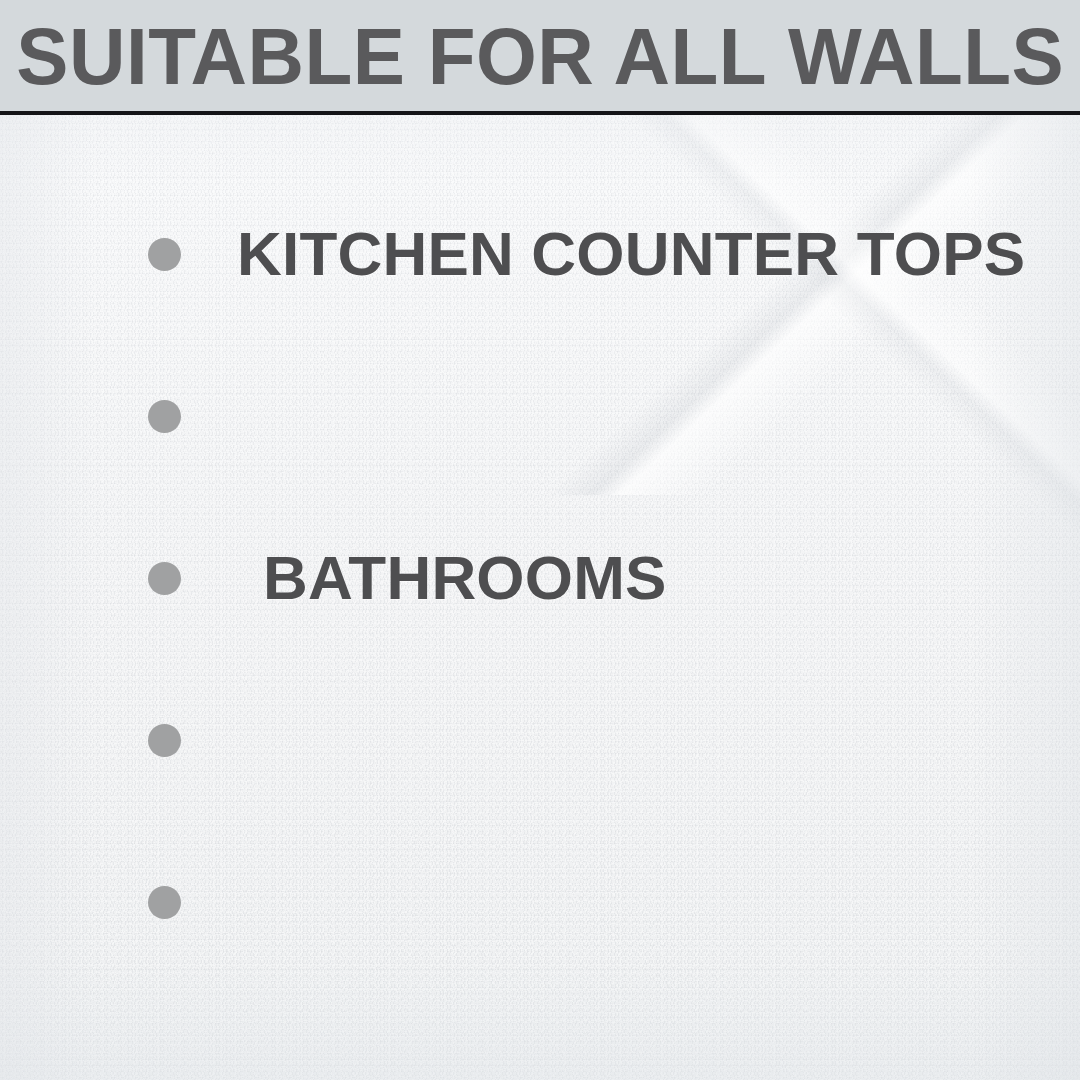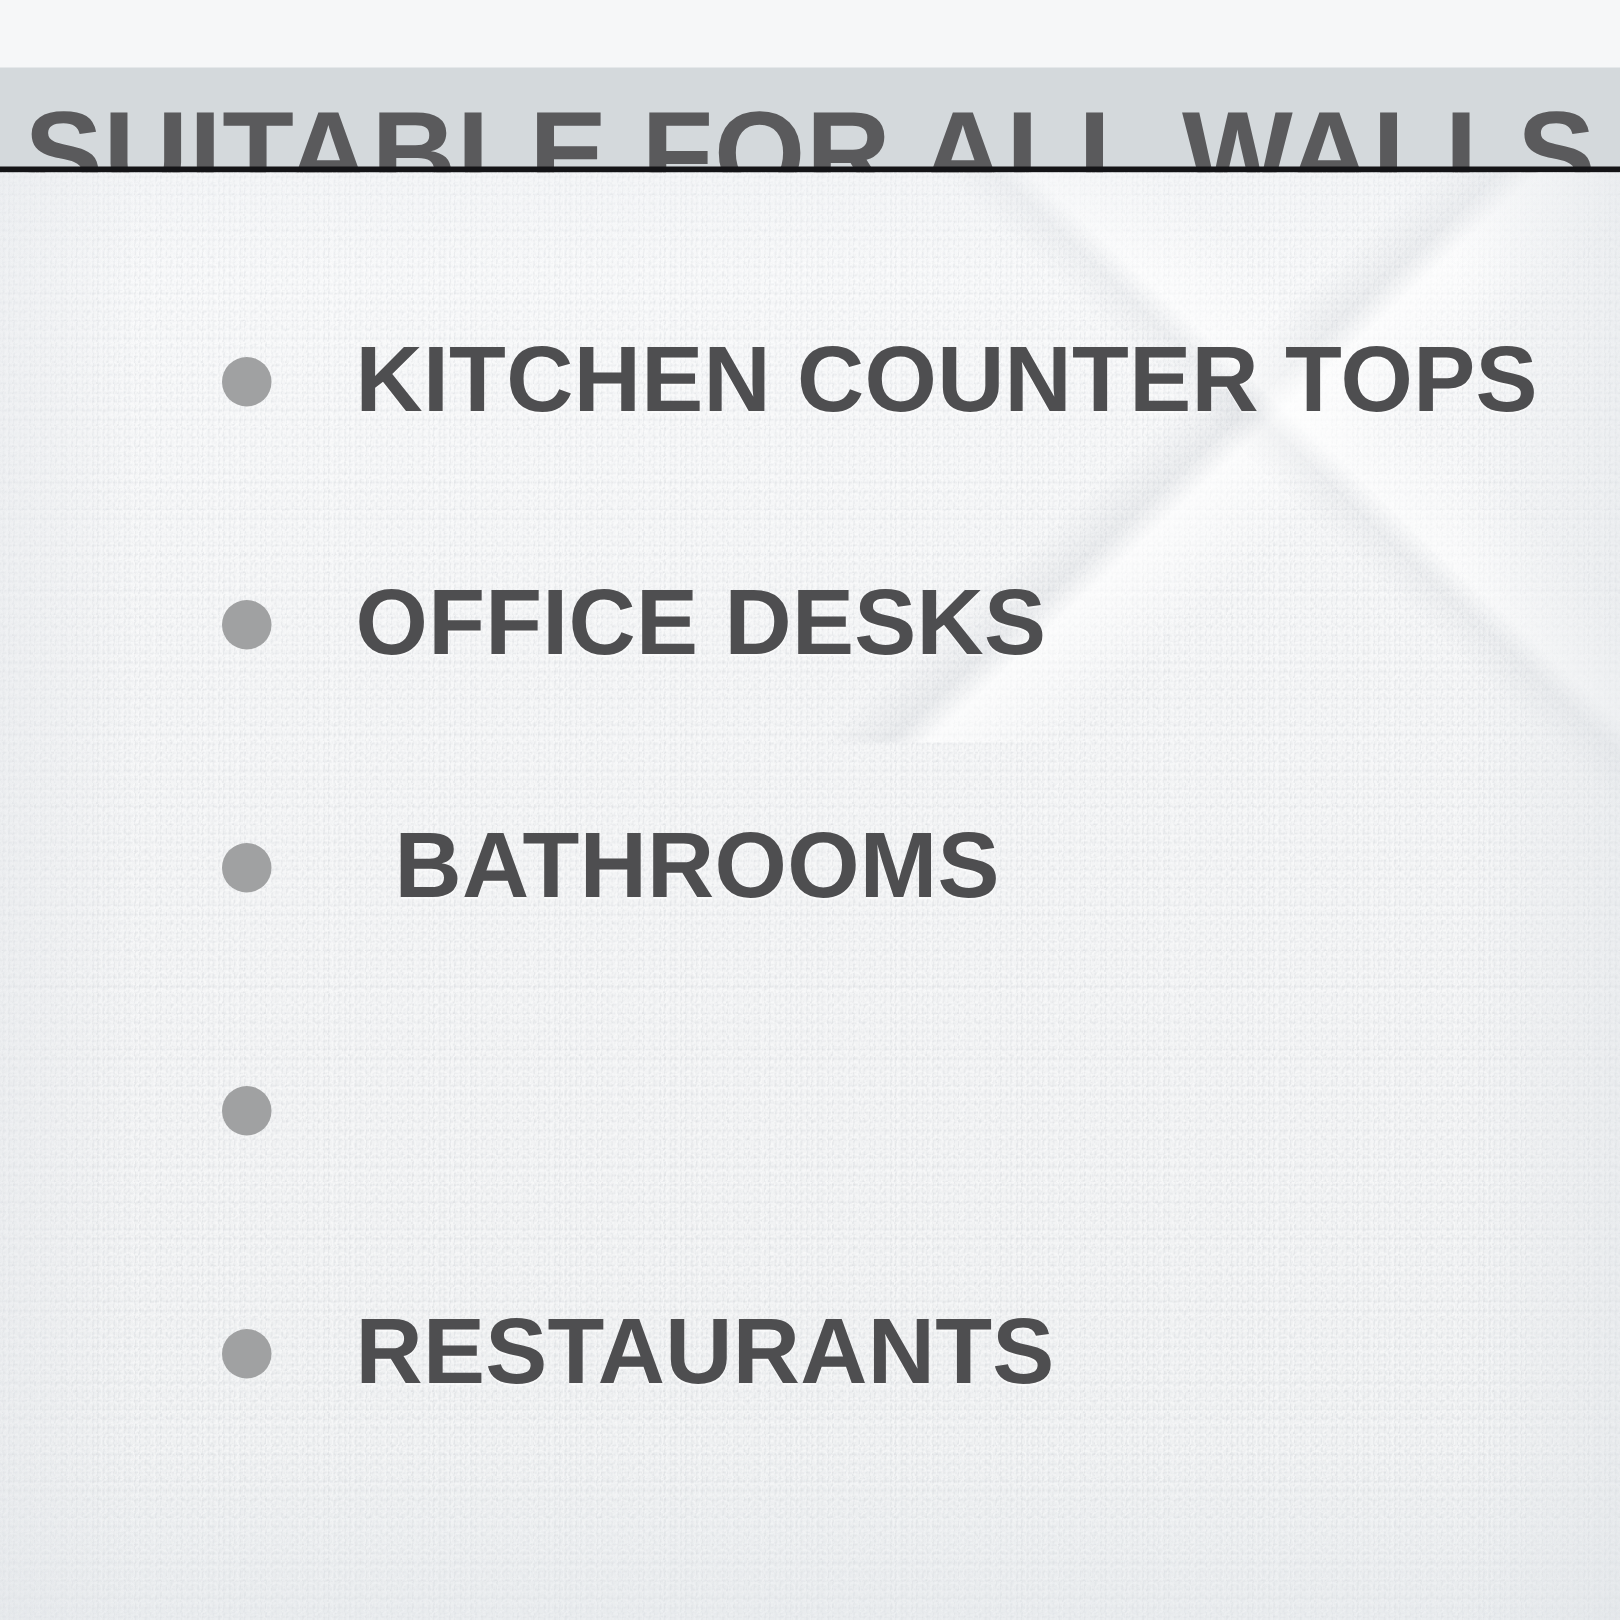--- a/index.html
+++ b/index.html
@@ -22,21 +22,20 @@
     position: absolute;
     left: 0;
     top: 0;
     width: 1080px;
     height: 111px;
     background: #d4d9dc;
     display: flex;
     align-items: center;
     justify-content: center;
     overflow: hidden;
-    margin-top: 45px;
   }
 
   .header-title {
     font-family: "Liberation Sans", sans-serif;
     font-weight: bold;
     font-size: 79px;
     line-height: 1;
     letter-spacing: 0.5px;
     color: #5a5a5c;
     transform: scaleX(0.99);
@@ -236,29 +235,27 @@
     <div class="crease-b"></div>
     <div class="vignette"></div>
 
     <ul class="feature-list">
       <li class="feature-item">
         <span class="bullet-dot"></span>
         <span class="feature-label">KITCHEN COUNTER TOPS</span>
       </li>
       <li class="feature-item">
         <span class="bullet-dot"></span>
-        <span class="feature-label">OFFICE DESKS</span>
       </li>
       <li class="feature-item">
         <span class="bullet-dot"></span>
         <span class="feature-label">BATHROOMS</span>
       </li>
       <li class="feature-item">
         <span class="bullet-dot"></span>
       </li>
       <li class="feature-item">
         <span class="bullet-dot"></span>
-        <span class="feature-label">RESTAURANTS</span>
       </li>
     </ul>
   </div>
 
 </div>
 
 </body></html>

